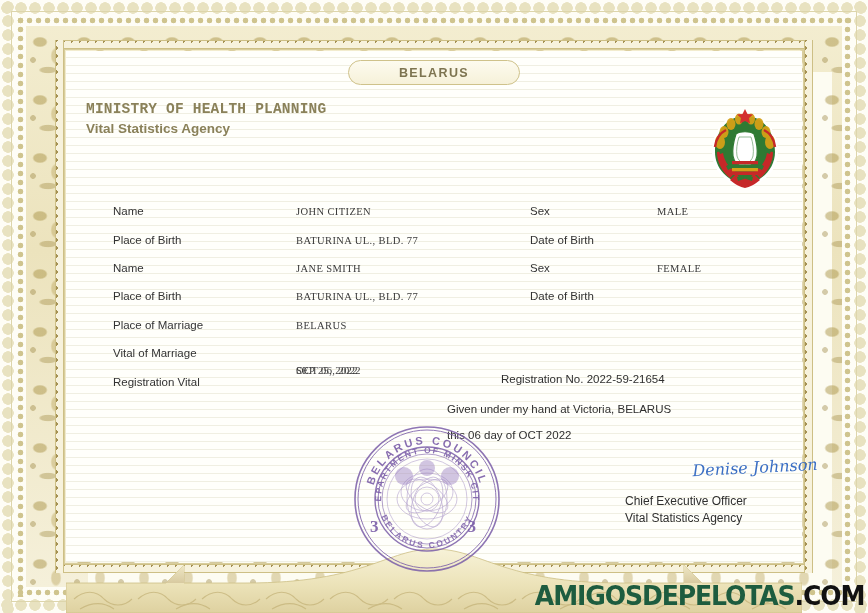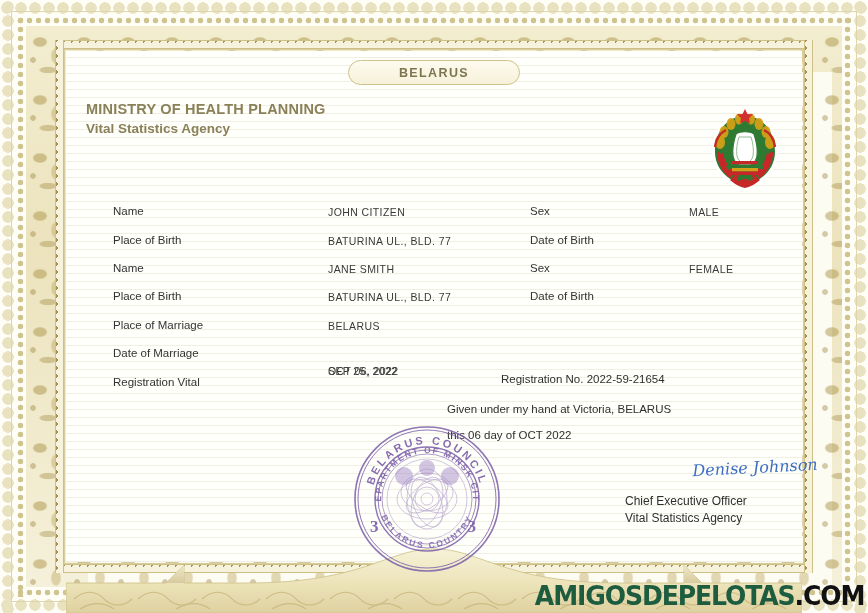--- a/index.html
+++ b/index.html
@@ -181,21 +181,21 @@
   }
 
   
   .hdr {
     position: absolute;
     left: 86px;
     color: #8a8159;
     font-weight: bold;
     z-index: 4;
   }
-  #hdr-line1 { top: 101px; font-size: 14.5px; letter-spacing: 0.2px; }
+  #hdr-line1 { top: 101px; font-size: 14.5px; letter-spacing: 0.2px; font-family: Liberation Mono, monospace; }
   #hdr-line2 { top: 121px; font-size: 13.5px; }
 
   #certify-text {
     position: absolute;
     left: 86px; top: 153px;
     width: 530px;
     font-size: 10.5px;
     line-height: 16px;
     color: #9a9066;
     z-index: 4;
@@ -212,26 +212,25 @@
   
   #fields { position: absolute; left: 0; top: 0; width: 868px; height: 613px; z-index: 4; }
   .f-label {
     position: absolute;
     font-size: 11.5px;
     color: #333333;
     white-space: nowrap;
   }
   .f-value {
     position: absolute;
-    font-family: Liberation Sans, sans-serif;
+    font-family: Liberation Serif, serif;
     font-size: 10.5px;
     color: #3a3a3a;
     letter-spacing: 0.4px;
     white-space: nowrap;
-    margin-left: 32px;
   }
   .col-l-label { left: 113px; }
   .col-l-value { left: 296px; }
   .col-r-label { left: 530px; }
   .col-r-value { left: 657px; }
 
   
   #reg-no {
     position: absolute;
     left: 501px; top: 373px;
@@ -445,21 +444,21 @@
     <div class="f-value col-r-value" style="top:263px;">FEMALE</div>
 
     <div class="f-label col-l-label" style="top:290px;">Place of Birth</div>
     <div class="f-value col-l-value" style="top:291px;">BATURINA UL., BLD. 77</div>
     <div class="f-label col-r-label" style="top:290px;">Date of Birth</div>
     <div class="f-value col-r-value" style="top:291px;"></div>
 
     <div class="f-label col-l-label" style="top:319px;">Place of Marriage</div>
     <div class="f-value col-l-value" style="top:320px;">BELARUS</div>
 
-    <div class="f-label col-l-label" style="top:347px;">Date of Marriage</div>
+    <div class="f-label col-l-label" style="top:347px;">Vital of Marriage</div>
     <div class="f-value col-l-value" style="top:365px;">SEP 25, 2022</div>
 
     <div class="f-label col-l-label" style="top:376px;">Registration Vital</div>
     <div class="f-value col-l-value" style="top:365px;">OCT 06, 2022</div>
   </div>
 
   <div id="reg-no">Registration No. 2022-59-21654</div>
   <div id="given-line">Given under my hand at Victoria, BELARUS</div>
   <div id="day-line">this 06 day of OCT 2022</div>
 

